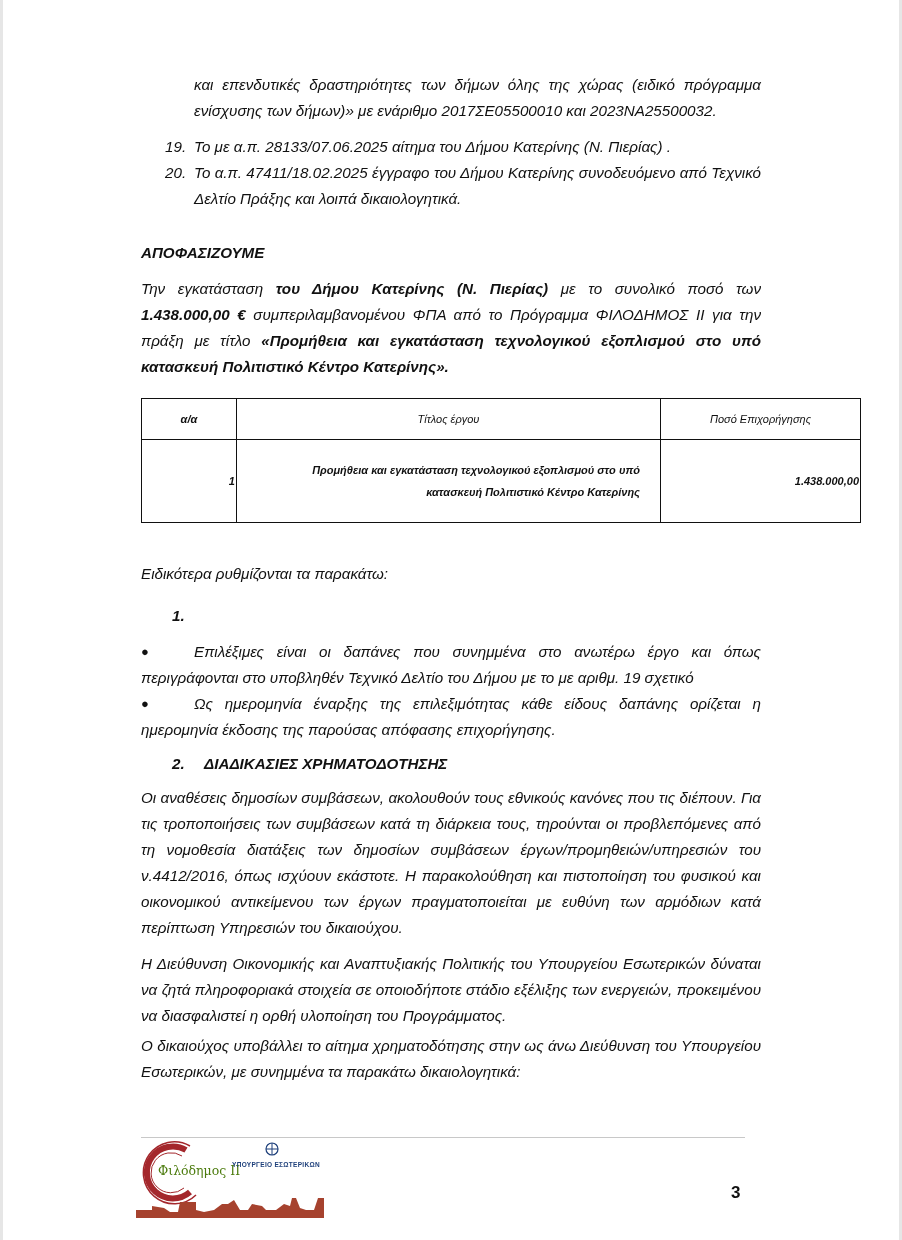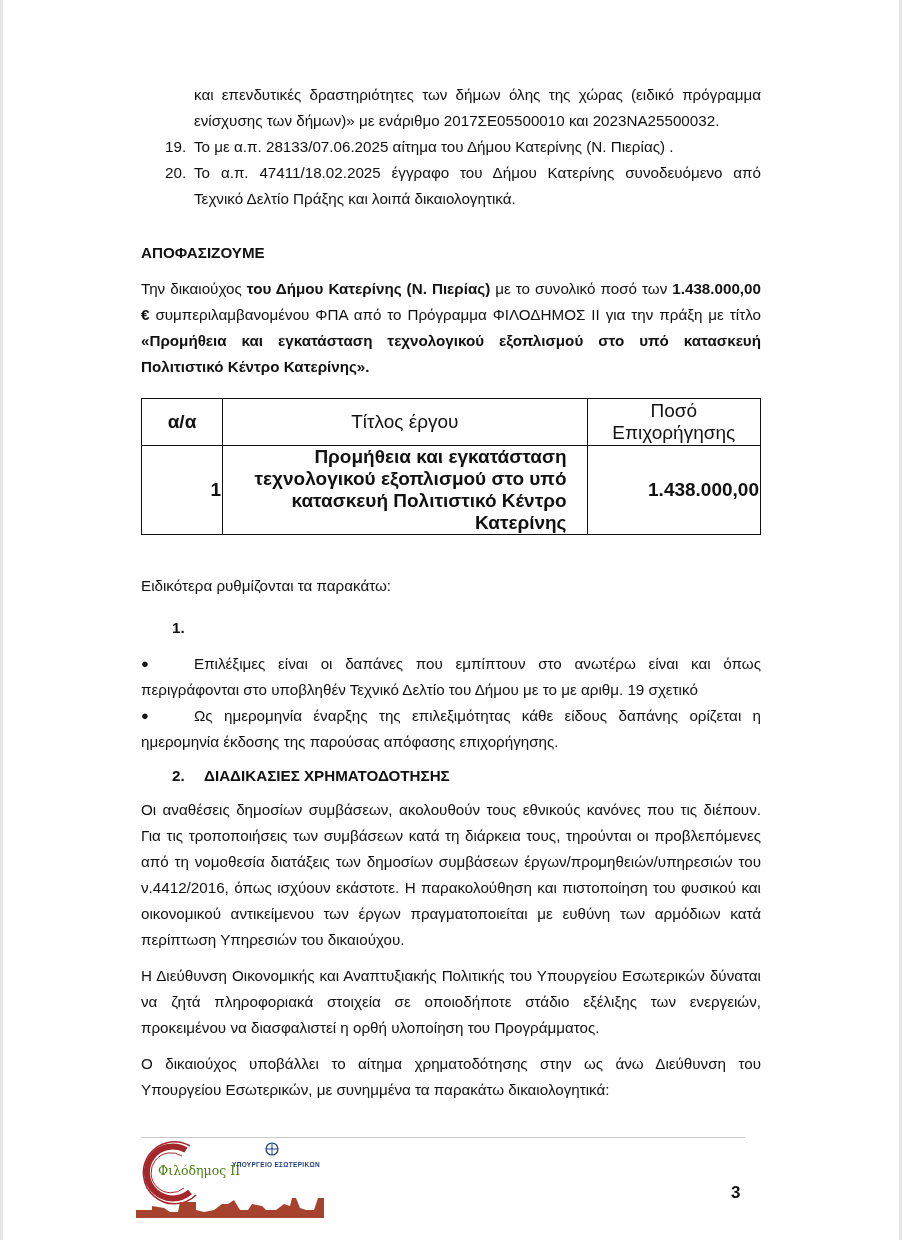--- a/index.html
+++ b/index.html
@@ -20,41 +20,42 @@
       background: #e6e6e6;
     }
     .page-edge-right {
       position: absolute; right: 0; top: 0; bottom: 0; width: 3px;
       background: #e6e6e6;
     }
     .content {
       position: absolute;
       left: 141px;
       width: 620px;
-      top: 82px;
+      top: 72px;
       font-size: 15.2px;
       line-height: 26px;
+      font-style: italic;
     }
     .just { text-align: justify; text-align-last: auto; }
     .just-full { text-align: justify; text-align-last: justify; }
     .indent-block { padding-left: 53px; }
     .num-item { display: flex; }
     .num-item .num { width: 53px; flex: none; text-align: left; padding-left: 24px; box-sizing: border-box; }
     .num-item .txt { flex: 1; }
     .heading-center {
       font-weight: bold;
       margin-top: 28px;
       margin-bottom: 10px;
     }
     b, .bold { font-weight: bold; }
     .grant-table {
       border-collapse: collapse;
-      width: 620px;
+      width: 720px;
       margin-top: 18px;
-      font-size: 19px;
+      font-size: 11px;
     }
     .grant-table th, .grant-table td {
       border: 1.5px solid #111;
       text-align: center;
       vertical-align: middle;
       line-height: 22px;
     }
     .grant-table th { font-weight: normal; height: 38px; }
     .grant-table td { height: 80px; font-weight: bold; text-align: right; }
     .col1 { width: 80px; }
@@ -116,33 +117,33 @@
 
 <div class="page-edge-left"></div>
 <div class="page-edge-right"></div>
 
 <div class="content">
 
   <div class="indent-block just">
     <span>και επενδυτικές δραστηριότητες των δήμων όλης της χώρας (ειδικό πρόγραμμα ενίσχυσης των δήμων)» με ενάριθμο 2017ΣΕ05500010 και 2023ΝΑ25500032.</span>
   </div>
 
-  <div class="num-item just" style="margin-top:0;justify-content:flex-end;">
+  <div class="num-item just" style="margin-top:10px;justify-content:flex-end;">
     <span class="num">19.</span>
     <span class="txt">Το με α.π. 28133/07.06.2025 αίτημα του Δήμου Κατερίνης (Ν. Πιερίας) .</span>
   </div>
   <div class="num-item just">
     <span class="num">20.</span>
     <span class="txt">Το α.π. 47411/18.02.2025 έγγραφο του Δήμου Κατερίνης συνοδευόμενο από Τεχνικό Δελτίο Πράξης και λοιπά δικαιολογητικά.</span>
   </div>
 
   <div class="heading-center">ΑΠΟΦΑΣΙΖΟΥΜΕ</div>
 
   <p class="para just">
-    <span>Την δικαιούχος </span><b>του Δήμου Κατερίνης (Ν. Πιερίας)</b><span> με το συνολικό ποσό των </span><b>1.438.000,00  €</b><span> συμπεριλαμβανομένου ΦΠΑ από το Πρόγραμμα ΦΙΛΟΔΗΜΟΣ ΙΙ για την πράξη με τίτλο </span><b>«Προμήθεια και εγκατάσταση τεχνολογικού εξοπλισμού στο υπό κατασκευή Πολιτιστικό Κέντρο Κατερίνης».</b>
+    <span>Την εγκατάσταση </span><b>του Δήμου Κατερίνης (Ν. Πιερίας)</b><span> με το συνολικό ποσό των </span><b>1.438.000,00  €</b><span> συμπεριλαμβανομένου ΦΠΑ από το Πρόγραμμα ΦΙΛΟΔΗΜΟΣ ΙΙ για την πράξη με τίτλο </span><b>«Προμήθεια και εγκατάσταση τεχνολογικού εξοπλισμού στο υπό κατασκευή Πολιτιστικό Κέντρο Κατερίνης».</b>
   </p>
 
   <table class="grant-table">
     <thead>
       <tr>
         <th class="col1" style="font-weight:bold;">α/α</th>
         <th class="col2">Τίτλος έργου</th>
         <th class="col3">Ποσό Επιχορήγησης</th>
       </tr>
     </thead>
@@ -157,40 +158,40 @@
 
   <p class="para" style="margin-top:38px;">Ειδικότερα ρυθμίζονται τα παρακάτω:</p>
 
   <div class="section-heading" style="margin-top:16px;">
     <span class="sn">1.</span>
   </div>
 
   <div style="margin-top:10px;">
     <div class="bullet-line just-full">
       <span class="dot">●</span>
-      <span style="flex:1;">Επιλέξιμες είναι οι δαπάνες που εμπίπτουν στο ανωτέρω είναι και όπως</span>
+      <span style="flex:1;">Επιλέξιμες είναι οι δαπάνες που συνημμένα στο ανωτέρω έργο και όπως</span>
     </div>
     <div style="white-space:nowrap;">περιγράφονται στο υποβληθέν Τεχνικό Δελτίο του Δήμου με το  με αριθμ. 19 σχετικό</div>
   </div>
   <div>
     <div class="bullet-line just-full">
       <span class="dot">●</span>
       <span style="flex:1;">Ως ημερομηνία έναρξης της επιλεξιμότητας κάθε είδους δαπάνης ορίζεται η</span>
     </div>
     <div>ημερομηνία έκδοσης της παρούσας απόφασης επιχορήγησης.</div>
   </div>
 
   <div class="section-heading" style="margin-top:8px;">
     <span class="sn">2.</span>
     <span style="padding-left:6px;">ΔΙΑΔΙΚΑΣΙΕΣ ΧΡΗΜΑΤΟΔΟΤΗΣΗΣ</span>
   </div>
 
   <p class="para just" style="margin-top:8px;">Οι αναθέσεις δημοσίων συμβάσεων, ακολουθούν τους εθνικούς κανόνες που τις διέπουν. Για τις τροποποιήσεις των συμβάσεων κατά τη διάρκεια τους, τηρούνται οι προβλεπόμενες από τη νομοθεσία διατάξεις των δημοσίων συμβάσεων έργων/προμηθειών/υπηρεσιών  του ν.4412/2016, όπως ισχύουν εκάστοτε. Η παρακολούθηση και πιστοποίηση του φυσικού και οικονομικού αντικείμενου των έργων πραγματοποιείται με ευθύνη των αρμόδιων κατά περίπτωση Υπηρεσιών του δικαιούχου.</p>
   <p class="para just" style="margin-top:10px;">Η Διεύθυνση Οικονομικής και Αναπτυξιακής Πολιτικής του Υπουργείου Εσωτερικών δύναται να ζητά πληροφοριακά στοιχεία σε οποιοδήποτε στάδιο εξέλιξης των ενεργειών, προκειμένου να διασφαλιστεί η ορθή υλοποίηση του Προγράμματος.</p>
-  <p class="para just" style="margin-top:10px;">Ο δικαιούχος υποβάλλει το αίτημα χρηματοδότησης στην ως άνω Διεύθυνση του Υπουργείου Εσωτερικών, με συνημμένα τα παρακάτω δικαιολογητικά:</p>
+  <p class="para just" style="margin-top:4px;">Ο δικαιούχος υποβάλλει το αίτημα χρηματοδότησης στην ως άνω Διεύθυνση του Υπουργείου Εσωτερικών, με συνημμένα τα παρακάτω δικαιολογητικά:</p>
 </div>
 
 <div class="footer-line"></div>
 
 <div class="logo-area">
   <svg width="220" height="85" viewBox="0 0 220 85" style="position:absolute;left:0;top:0;">
 
     <path d="M52 10 A26 26 0 1 0 56 52" fill="none" stroke="#a4272c" stroke-width="6"></path>
     <path d="M56 6 A31 31 0 1 0 62 55" fill="none" stroke="#a4272c" stroke-width="1.5"></path>
     <path d="M48 16 A20 20 0 1 0 50 48" fill="none" stroke="#a4272c" stroke-width="1"></path>

